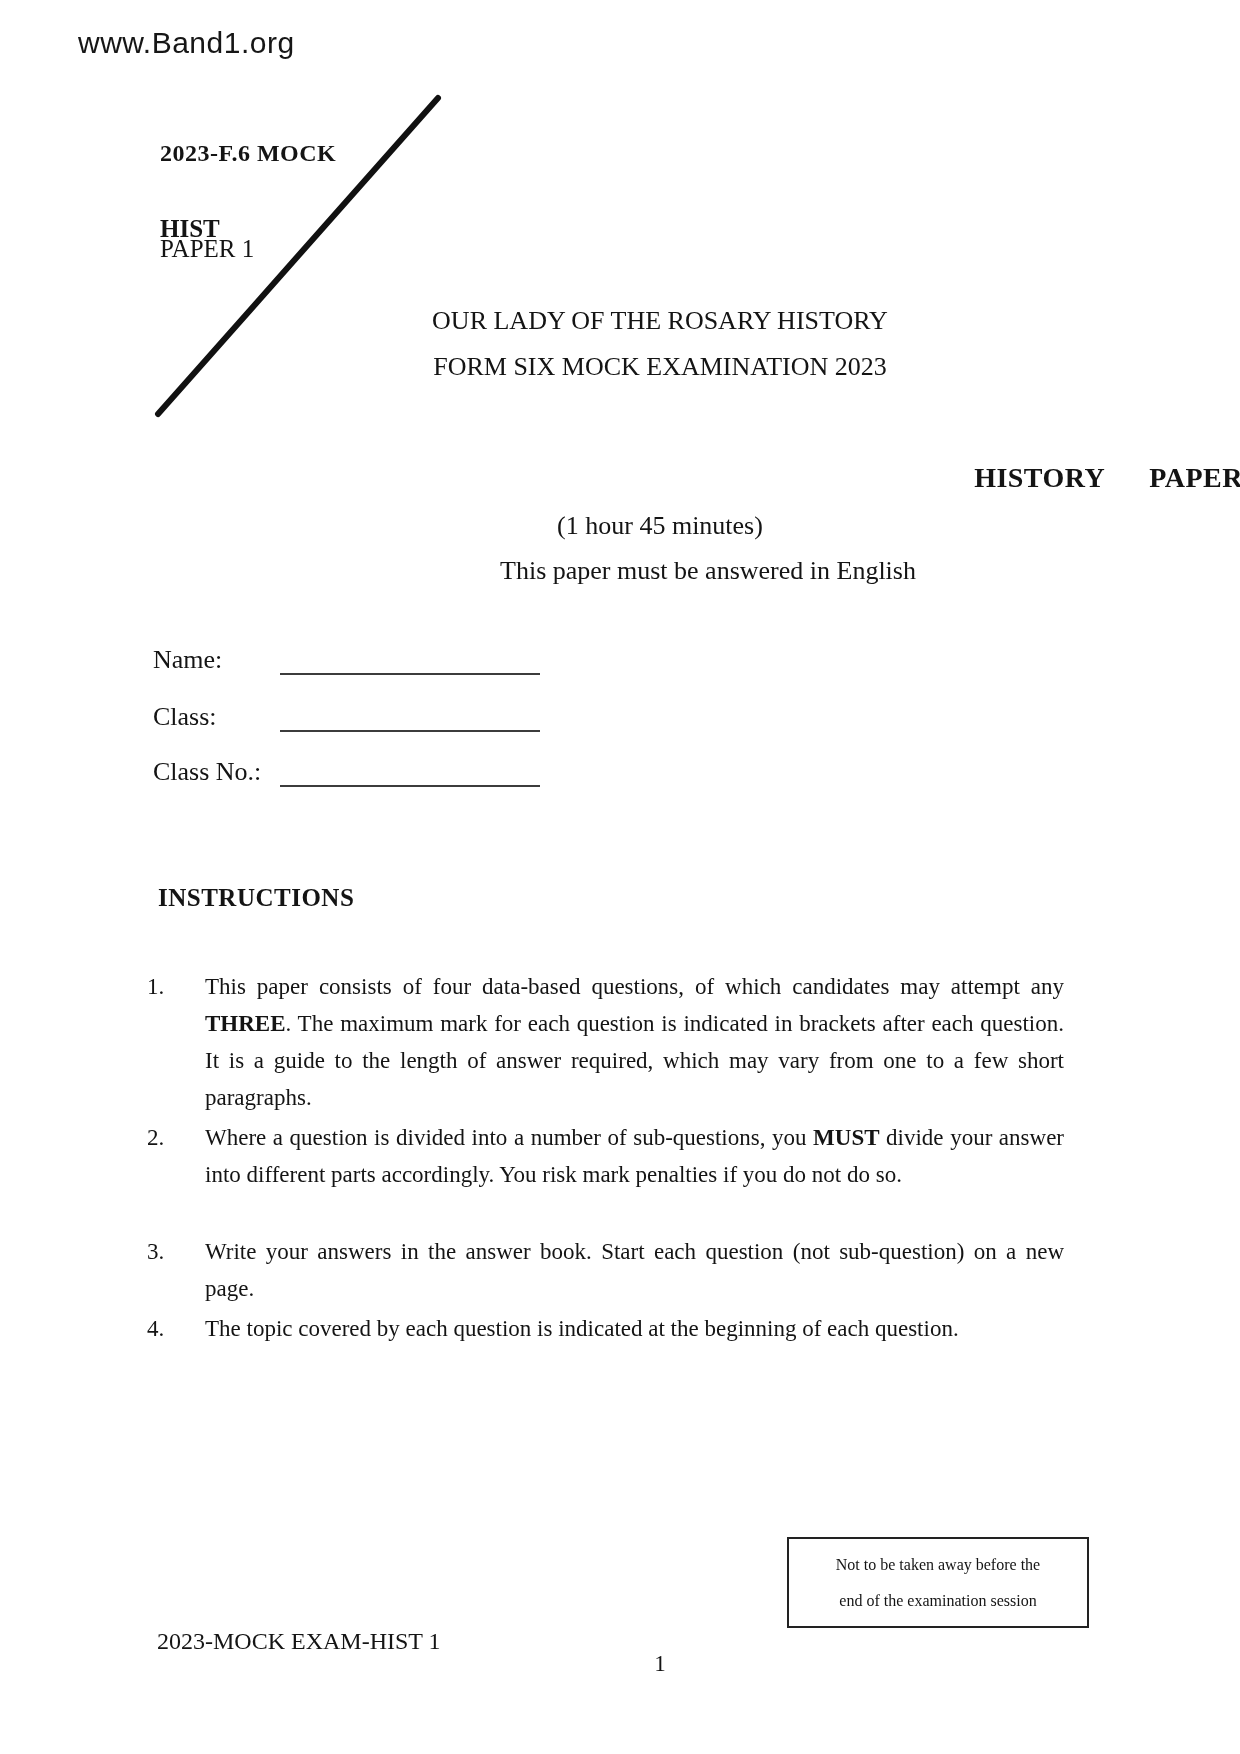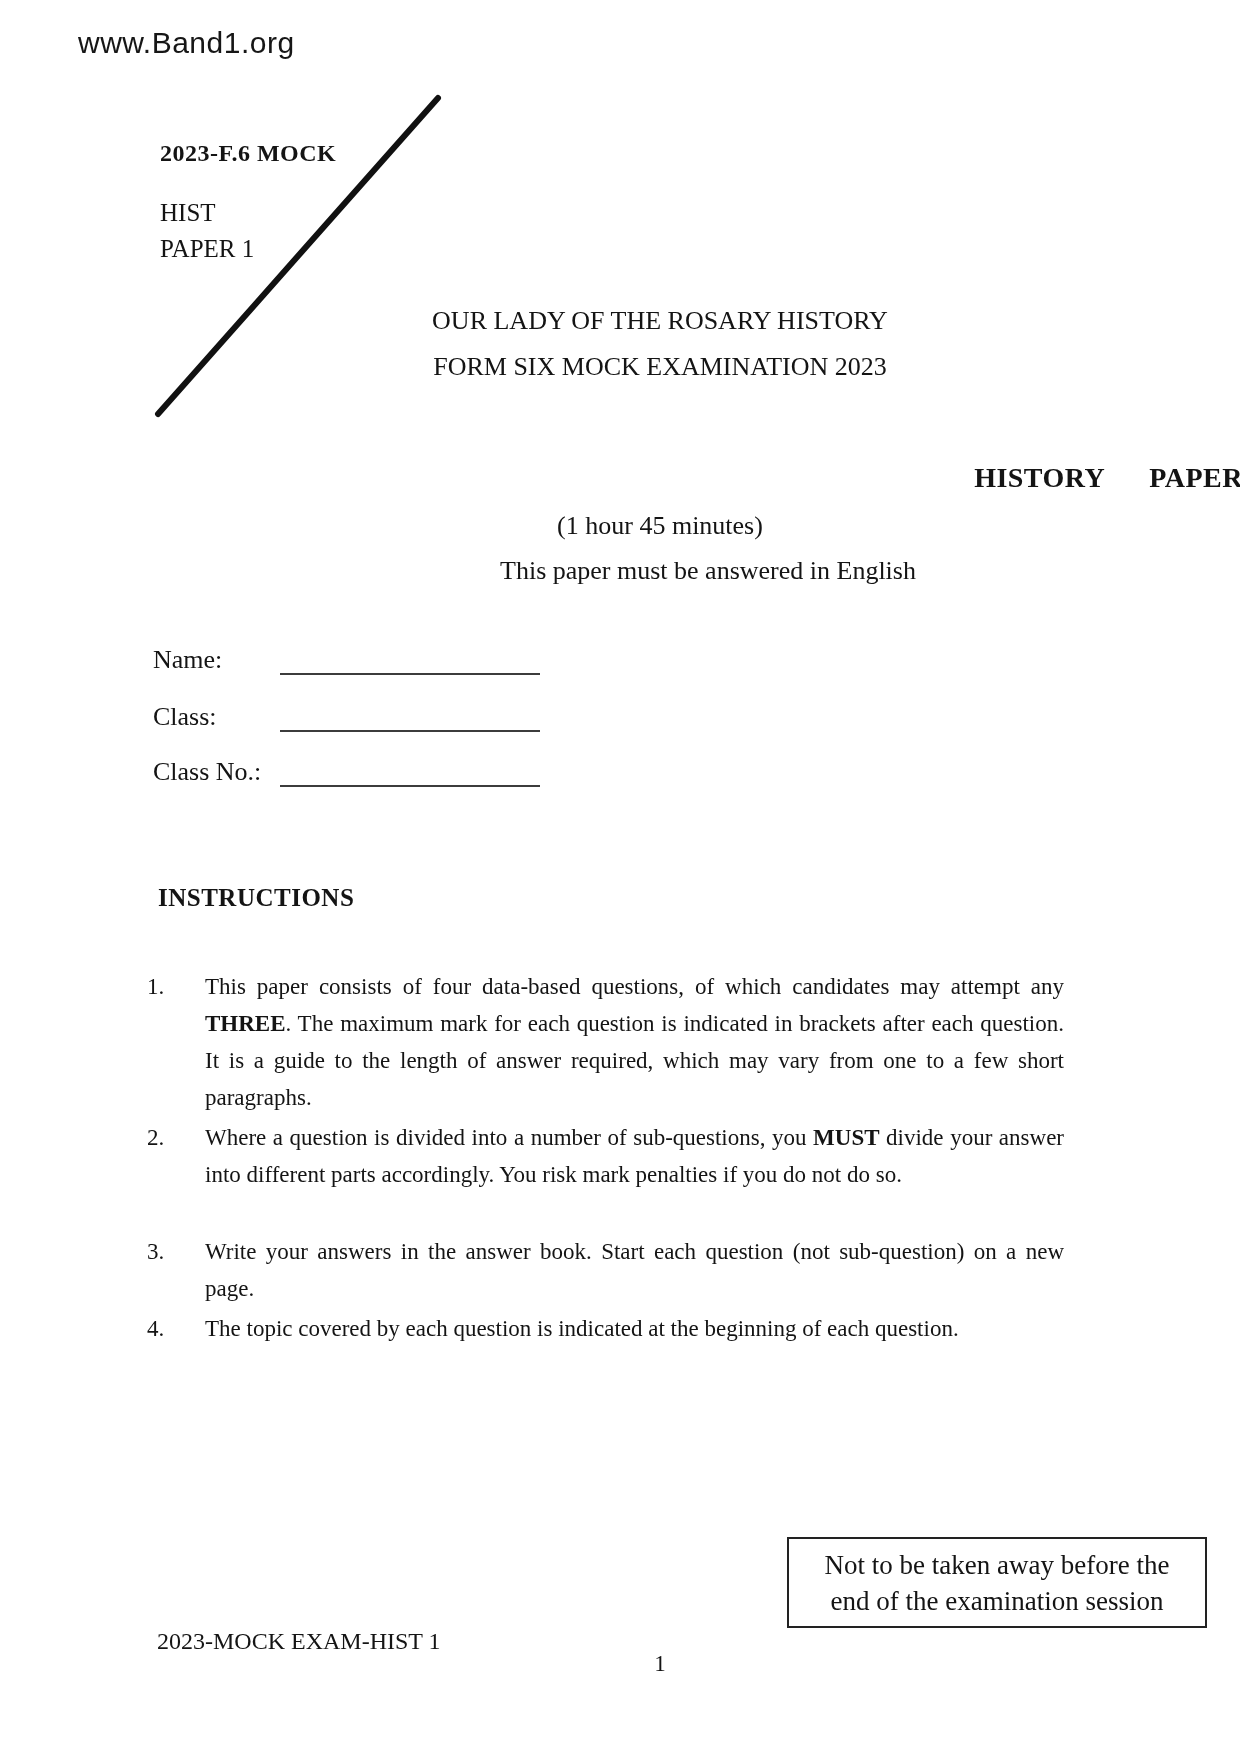--- a/index.html
+++ b/index.html
@@ -21,21 +21,21 @@
 
   .watermark {
     left: 38px; top: 26px;
     font-family: "Liberation Sans", "DejaVu Sans", sans-serif;
     font-size: 30px;
     letter-spacing: 0.5px;
     color: #161616;
   }
 
   .corner-code { left: 120px; top: 140px; font-size: 24px; font-weight: bold; letter-spacing: 0.5px; }
-  .corner-subject { left: 120px; top: 199px; font-size: 25px; }
+  .corner-subject { left: 120px; top: 215px; font-size: 25px; font-weight: bold; }
   .corner-paper { left: 120px; top: 235px; font-size: 25px; }
 
   .slash-svg { left: 105px; top: 88px; width: 305px; height: 340px; }
 
   .school-name { left: 0; top: 306px; width: 1240px; text-align: center; font-size: 26px; }
   .school-exam { left: 0; top: 352px; width: 1240px; text-align: center; font-size: 26px; }
 
   .paper-title {
     left: 0; top: 462px; width: 1240px;
     text-align: right; font-size: 28px; font-weight: bold;
@@ -76,28 +76,28 @@
     margin-left: 58px;
     text-align: justify;
   }
   .item-1 { top: 968px; }
   .item-2 { top: 1119px; }
   .item-3 { top: 1233px; }
   .item-4 { top: 1310px; }
 
   .notice-box {
     left: 747px; top: 1537px;
-    width: 420px; height: 91px;
+    width: 302px; height: 91px;
     border: 2px solid #222222;
     box-sizing: border-box;
     display: flex;
     flex-direction: column;
     justify-content: center;
     text-align: center;
-    font-size: 27px;
+    font-size: 16px;
     line-height: 36px;
   }
 
   .footer-code { left: 117px; top: 1628px; font-size: 24px; }
   .page-number { left: 0; top: 1651px; width: 1240px; text-align: center; font-size: 23px; }
 </style>
 </head>
 <body>
 
 <div class="page">

